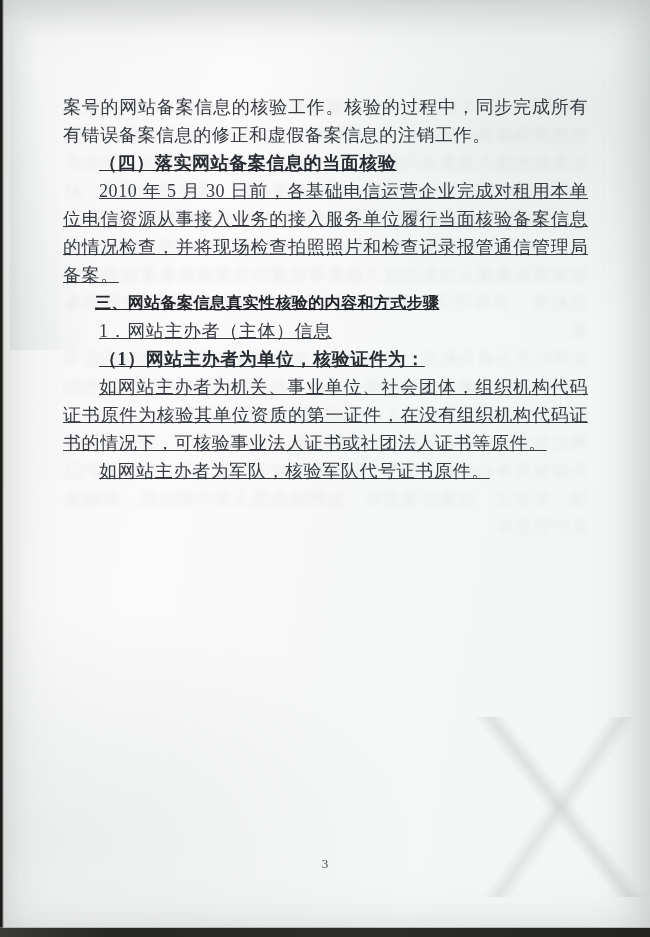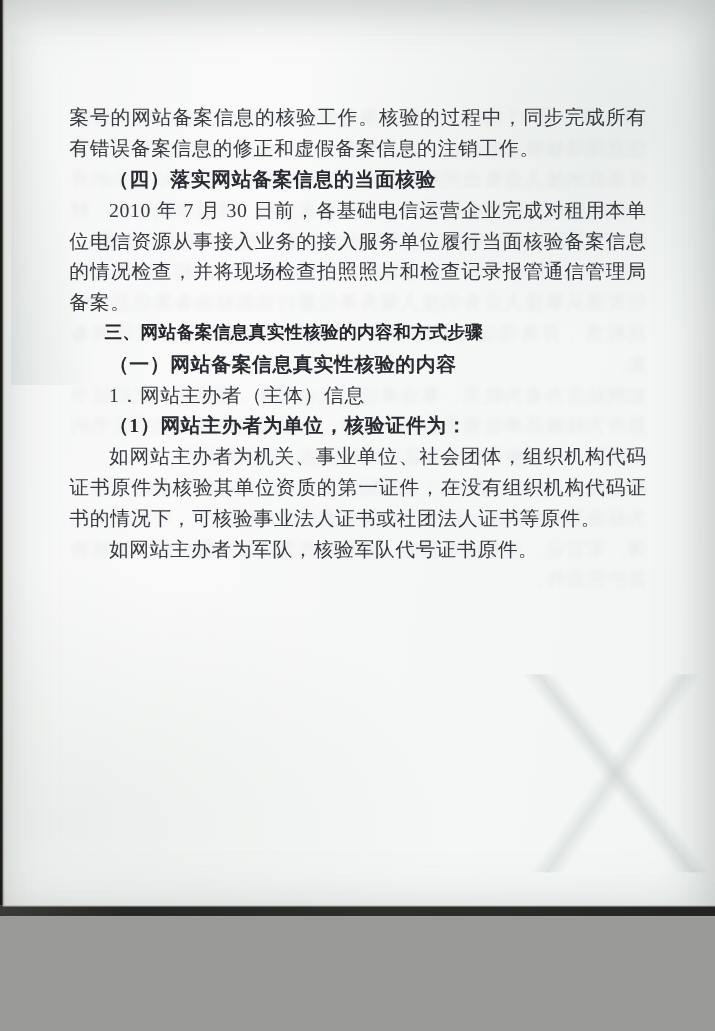--- a/index.html
+++ b/index.html
@@ -1,19 +1,19 @@
 <!DOCTYPE html>
 <html><head>
 <meta charset="utf-8">
 <style>
   html, body { margin: 0; padding: 0; background: #9a9a98; }
   .scan {
     position: relative;
     width: 650px;
-    height: 833px;
+    height: 937px;
     margin: 0;
     overflow: hidden;
     background:
       radial-gradient(ellipse 420px 300px at 88% 12%, rgba(210,218,214,0.35), rgba(210,218,214,0) 70%),
       radial-gradient(ellipse 500px 340px at 10% 90%, rgba(205,212,208,0.30), rgba(205,212,208,0) 70%),
       linear-gradient(100deg, #f4f6f5 0%, #f9faf9 30%, #f6f8f7 55%, #f2f5f4 100%);
     font-family: "Liberation Serif", "DejaVu Serif", serif;
   }
   
   .edge-left {
@@ -49,21 +49,21 @@
   }
   
   .page-content {
     position: absolute; top: 93px; left: 63px; width: 525px;
     color: #383a42;
     font-size: 18px;
     line-height: 28px;
     letter-spacing: 0.6px;
   }
   .page-content p { margin: 0; text-align: justify; }
-  .ind { text-indent: 2em; }
+  .ind { text-indent: 2em; text-decoration: underline; }
   .bold { font-weight: 700; color: #2a2c33; }
   .h-sans {
     font-family: "Liberation Sans", "DejaVu Sans", sans-serif;
     font-weight: 700;
     font-size: 16px;
     color: #23252b;
     letter-spacing: 0.4px;
   }
   .page-number {
     position: absolute; top: 856px; left: 0; width: 650px;
@@ -84,23 +84,22 @@
   <div class="bleed page-content" aria-hidden="true">
     <p>2010 年 5 月 17 日前，各接入服务单位将本单位设立的网站备案信息现场核验点的地点、人员配备，增加备案信息不真实用户责任条款的接入业务合同格式文本，本公司业务宣传网站公示的开办网站要依法办理备案手续、网站备案流程、需提供的证件、材料清单及网站备案有关注意事项的地址链接报通信管理局备案。</p>
     <p>2010 年 5 月 30 日前，各基础电信运营企业完成对租用本单位电信资源从事接入业务的接入服务单位履行当面核验备案信息的情况检查，并将现场检查拍照照片和检查记录报管通信管理局备案。</p>
     <p>如网站主办者为机关、事业单位、社会团体，组织机构代码证书原件为核验其单位资质的第一证件，在没有组织机构代码证书的情况下，可核验事业法人证书或社团法人证书等原件。</p>
     <p>网站负责人的个人证件：如网站负责人为中国公民，身份证原件为核验其身份的第一证件，在没有身份证的情况下，可核验户口簿、军官证、台胞证等原件；如网站负责人非中国公民，则核验其护照原件。</p>
   </div>
 
   <div class="page-content">
     <p>案号的网站备案信息的核验工作。核验的过程中，同步完成所有有错误备案信息的修正和虚假备案信息的注销工作。</p>
     <p class="ind bold">（四）落实网站备案信息的当面核验</p>
-    <p class="ind">2010 年 7 月 30 日前，各基础电信运营企业完成对租用本单位电信资源从事接入业务的接入服务单位履行当面核验备案信息的情况检查，并将现场检查拍照照片和检查记录报管通信管理局备案。</p>
+    <p class="ind">2010 年 5 月 30 日前，各基础电信运营企业完成对租用本单位电信资源从事接入业务的接入服务单位履行当面核验备案信息的情况检查，并将现场检查拍照照片和检查记录报管通信管理局备案。</p>
     <p class="ind h-sans">三、网站备案信息真实性核验的内容和方式步骤</p>
-    <p class="ind bold">（一）网站备案信息真实性核验的内容</p>
     <p class="ind">1．网站主办者（主体）信息</p>
     <p class="ind bold">（1）网站主办者为单位，核验证件为：</p>
     <p class="ind">如网站主办者为机关、事业单位、社会团体，组织机构代码证书原件为核验其单位资质的第一证件，在没有组织机构代码证书的情况下，可核验事业法人证书或社团法人证书等原件。</p>
     <p class="ind">如网站主办者为军队，核验军队代号证书原件。</p>
   </div>
 
   <div class="page-number">3</div>
 
   <div class="vignette"></div>
   <div class="edge-left"></div>

